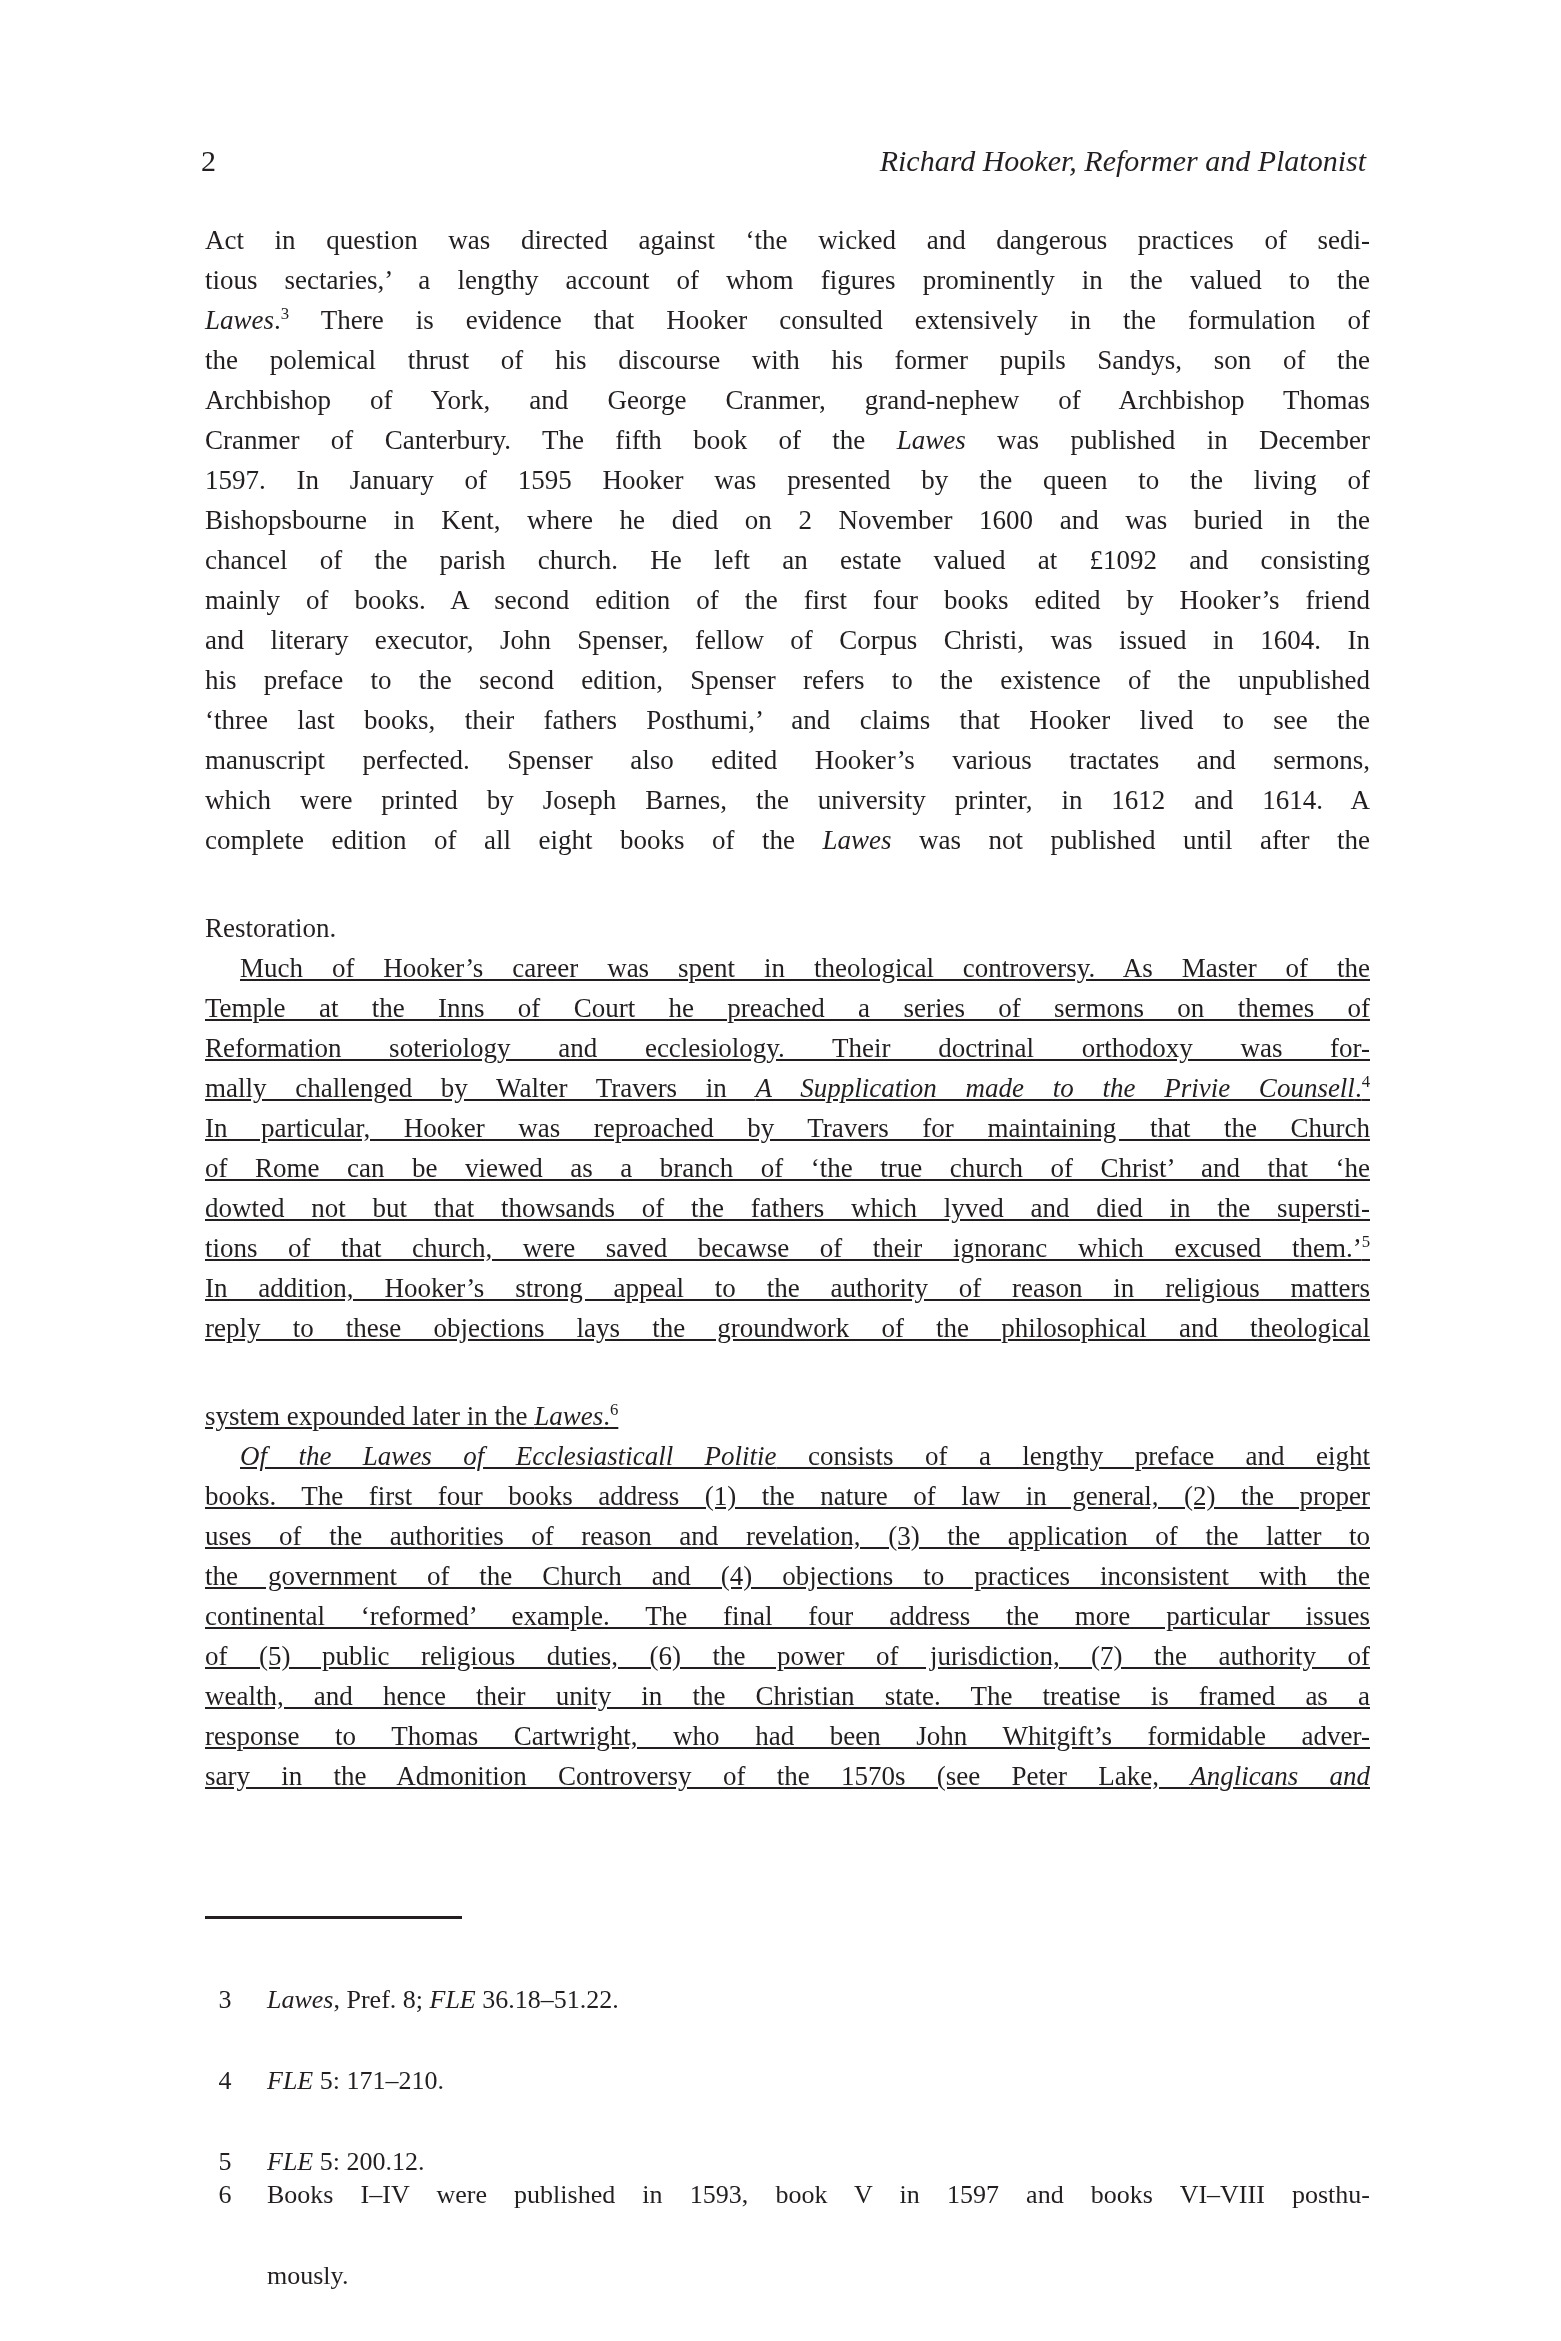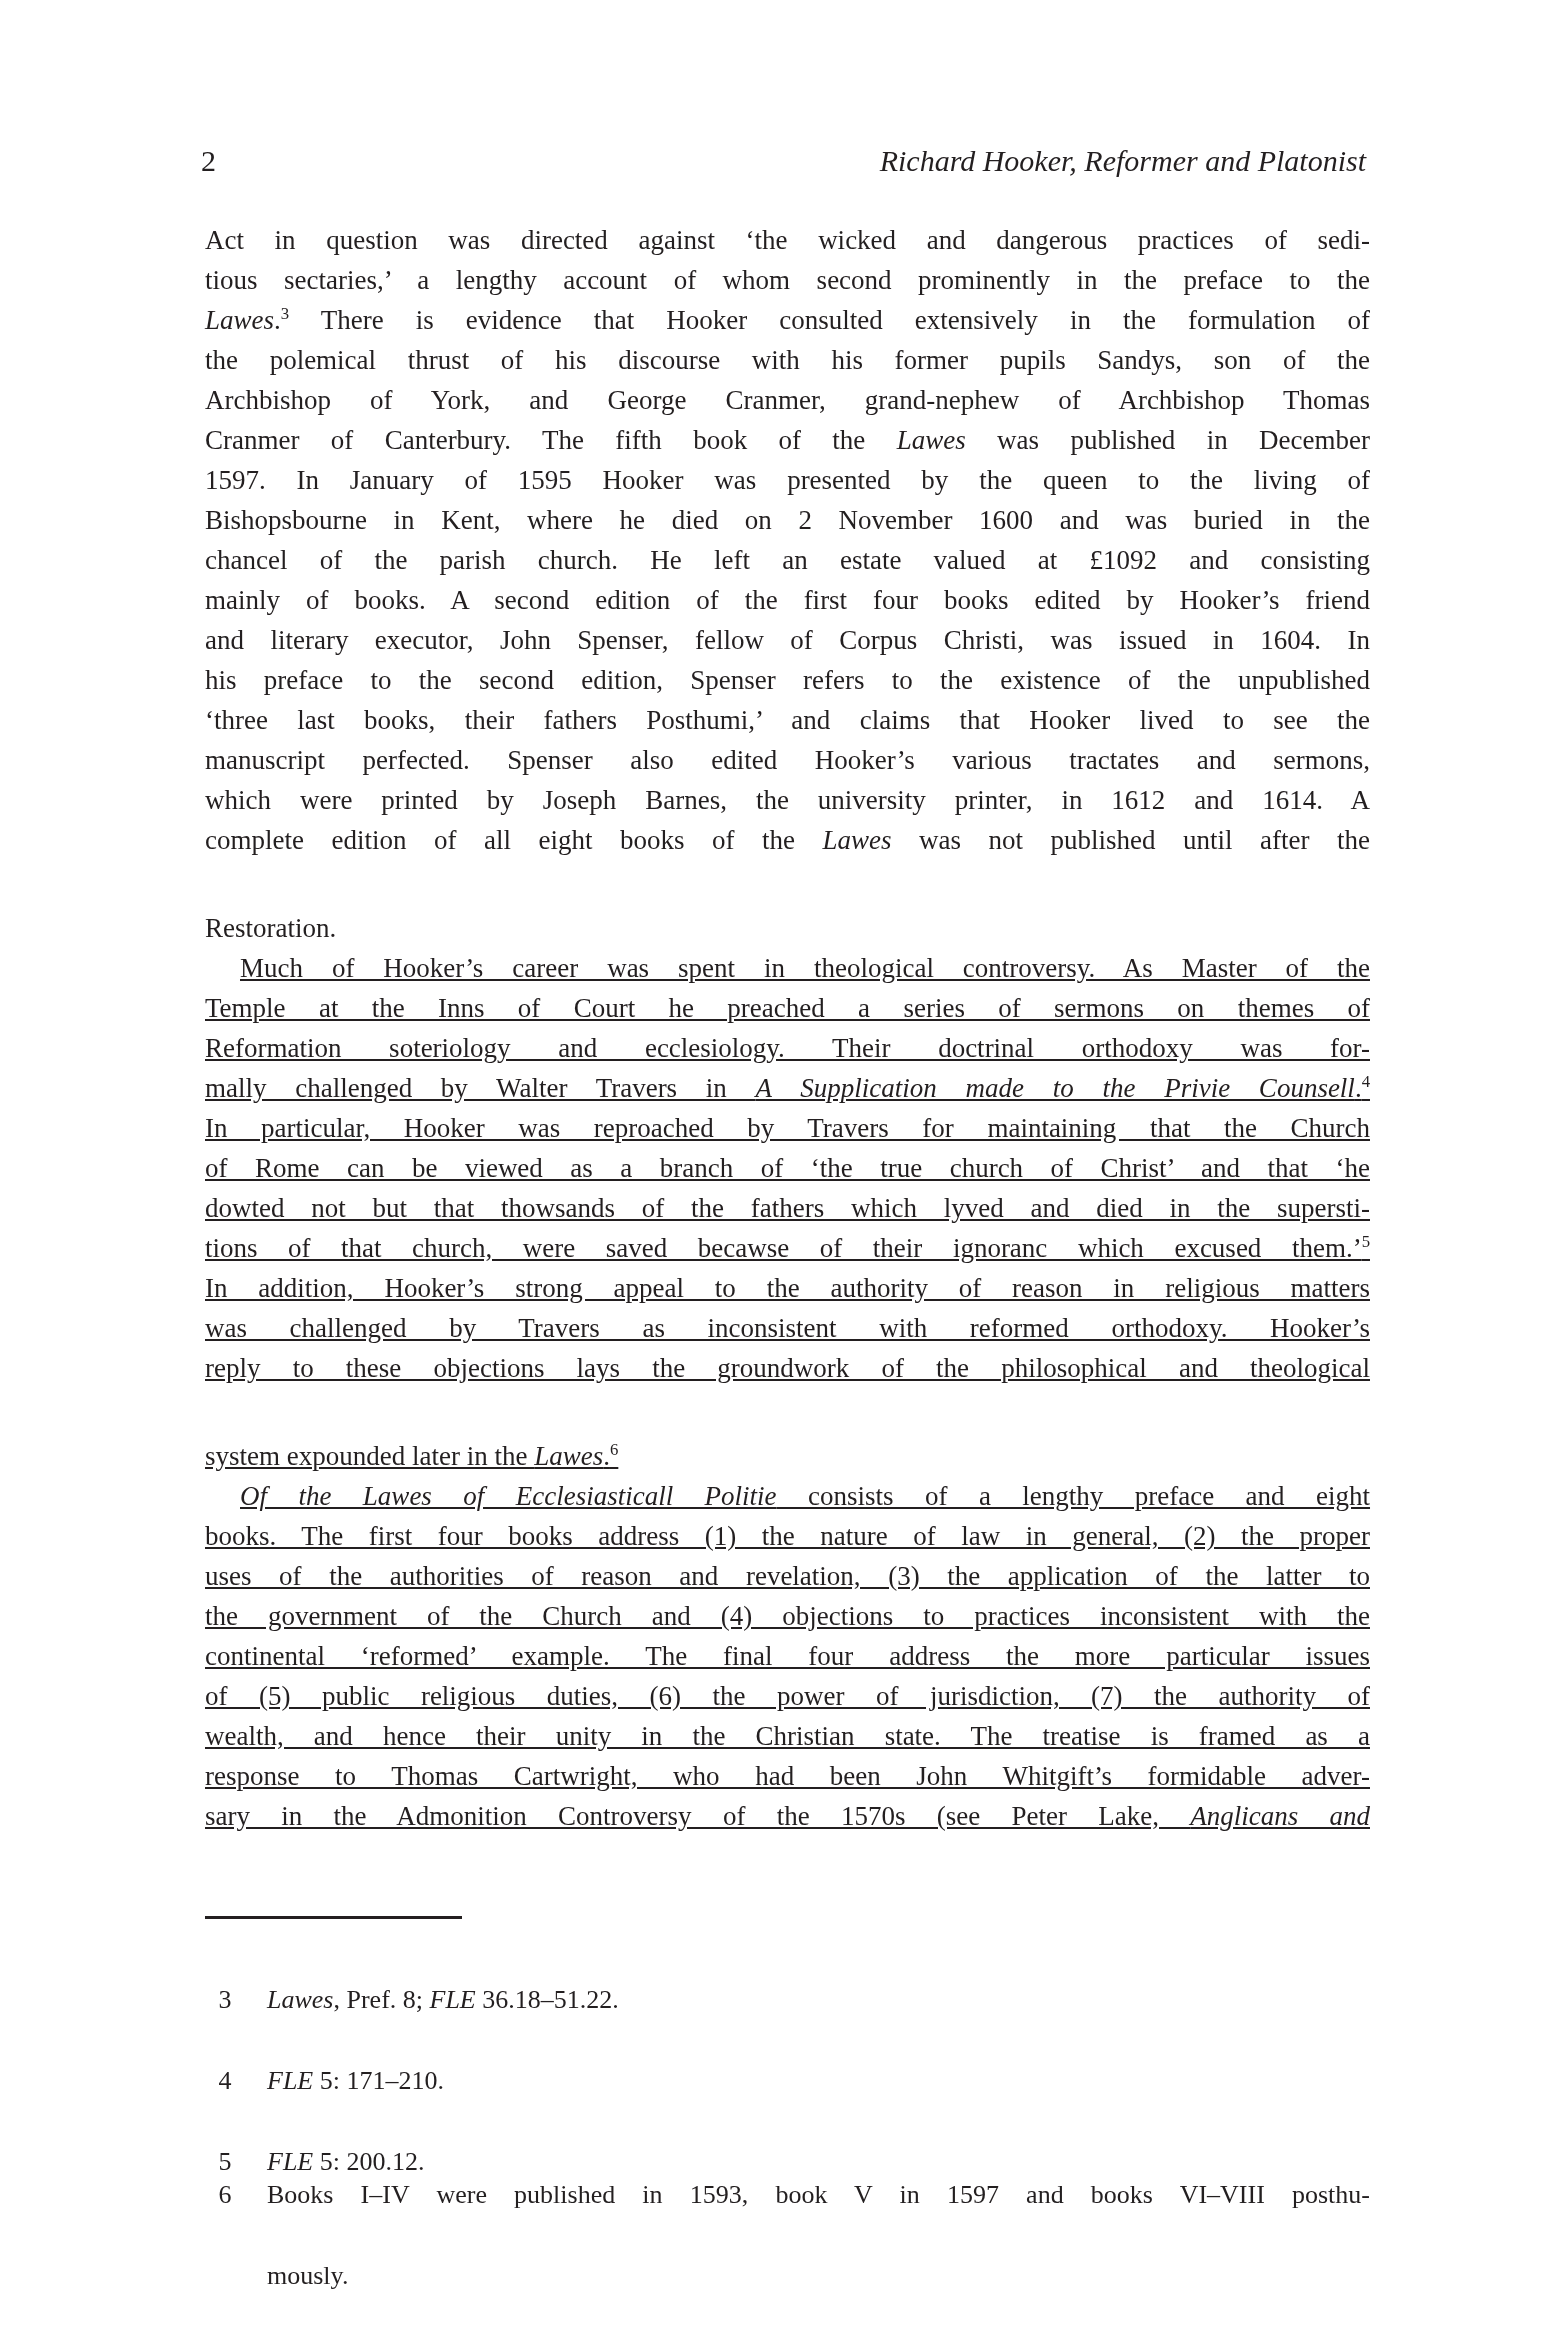--- a/index.html
+++ b/index.html
@@ -119,21 +119,21 @@
 <div class="page">
 
   <div class="running-head">
     <span class="folio">2</span>
     <span class="title">Richard Hooker, Reformer and Platonist</span>
   </div>
 
   <div class="body-text" id="body-text">
       <p class="">
         <span class="line"><span>Act in question was directed against ‘the wicked and dangerous practices of sedi-</span></span>
-        <span class="line"><span>tious sectaries,’ a lengthy account of whom second prominently in the preface to the</span></span>
+        <span class="line"><span>tious sectaries,’ a lengthy account of whom figures prominently in the valued to the</span></span>
         <span class="line"><i>Lawes</i><span>.</span><sup>3</sup><span> There is evidence that Hooker consulted extensively in the formulation of</span></span>
         <span class="line"><span>the polemical thrust of his discourse with his former pupils Sandys, son of the</span></span>
         <span class="line"><span>Archbishop of York, and George Cranmer, grand-nephew of Archbishop Thomas</span></span>
         <span class="line"><span>Cranmer of Canterbury. The fifth book of the </span><i>Lawes</i><span> was published in December</span></span>
         <span class="line"><span>1597. In January of 1595 Hooker was presented by the queen to the living of</span></span>
         <span class="line"><span>Bishopsbourne in Kent, where he died on 2 November 1600 and was buried in the</span></span>
         <span class="line"><span>chancel of the parish church. He left an estate valued at £1092 and consisting</span></span>
         <span class="line"><span>mainly of books. A second edition of the first four books edited by Hooker’s friend</span></span>
         <span class="line"><span>and literary executor, John Spenser, fellow of Corpus Christi, was issued in 1604. In</span></span>
         <span class="line"><span>his preface to the second edition, Spenser refers to the existence of the unpublished</span></span>
@@ -146,21 +146,20 @@
       <p class="indent">
         <span class="line"><span>Much of Hooker’s career was spent in theological controversy. As Master of the</span></span>
         <span class="line"><span>Temple at the Inns of Court he preached a series of sermons on themes of</span></span>
         <span class="line"><span>Reformation soteriology and ecclesiology. Their doctrinal orthodoxy was for-</span></span>
         <span class="line"><span>mally challenged by Walter Travers in </span><i>A Supplication made to the Privie Counsell</i><span>.</span><sup>4</sup></span>
         <span class="line"><span>In particular, Hooker was reproached by Travers for maintaining that the Church</span></span>
         <span class="line"><span>of Rome can be viewed as a branch of ‘the true church of Christ’ and that ‘he</span></span>
         <span class="line"><span>dowted not but that thowsands of the fathers which lyved and died in the supersti-</span></span>
         <span class="line"><span>tions of that church, were saved becawse of their ignoranc which excused them.’</span><sup>5</sup></span>
         <span class="line"><span>In addition, Hooker’s strong appeal to the authority of reason in religious matters</span></span>
-        <span class="line"><span>was challenged by Travers as inconsistent with reformed orthodoxy. Hooker’s</span></span>
         <span class="line"><span>reply to these objections lays the groundwork of the philosophical and theological</span></span>
         <span class="line last"><span>system expounded later in the </span><i>Lawes</i><span>.</span><sup>6</sup></span>
       </p>
       <p class="indent">
         <span class="line"><i>Of the Lawes of Ecclesiasticall Politie</i><span> consists of a lengthy preface and eight</span></span>
         <span class="line"><span>books. The first four books address (1) the nature of law in general, (2) the proper</span></span>
         <span class="line"><span>uses of the authorities of reason and revelation, (3) the application of the latter to</span></span>
         <span class="line"><span>the government of the Church and (4) objections to practices inconsistent with the</span></span>
         <span class="line"><span>continental ‘reformed’ example. The final four address the more particular issues</span></span>
         <span class="line"><span>of (5) public religious duties, (6) the power of jurisdiction, (7) the authority of</span></span>

